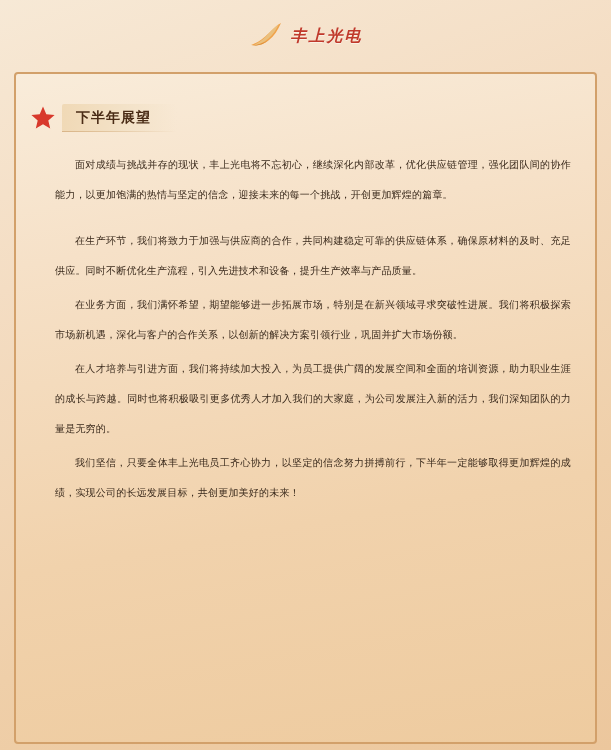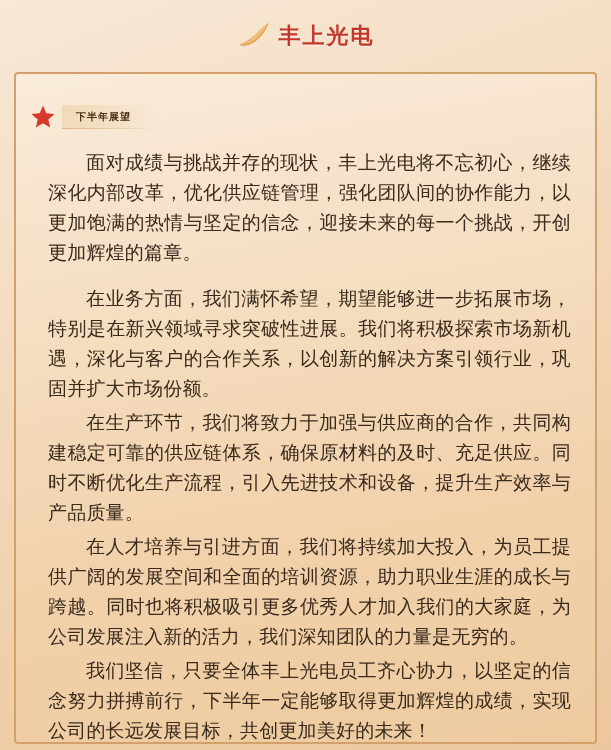--- a/index.html
+++ b/index.html
@@ -30,25 +30,26 @@
     gap: 8px;
   }
   .header .flame {
     position: relative;
     width: 34px;
     height: 30px;
     flex: none;
   }
   .header .flame svg { display: block; }
   .header .title {
-    font-size: 22px;
+    font-size: 16px;
     font-weight: bold;
     letter-spacing: 2px;
     color: #c0392b;
     text-shadow: 0 1px 0 rgba(255,255,255,.5);
+    font-style: italic;
   }
 
   
   .card {
     position: absolute;
     left: 14px;
     top: 72px;
     right: 14px;
     bottom: 6px;
     border: 2px solid #d2a06a;
@@ -67,42 +68,42 @@
   }
   .star {
     width: 26px;
     height: 26px;
     flex: none;
   }
   .tag {
     position: relative;
     display: inline-block;
     padding: 5px 26px 5px 14px;
-    font-size: 10px;
+    font-size: 14px;
     font-weight: bold;
     color: #4a2c16;
     background: linear-gradient(90deg, #f0d9b6 0%, #f3e2c8 55%, rgba(243,226,200,0) 100%);
     border-radius: 2px;
     letter-spacing: 1px;
   }
   .tag::after {
     content: "";
     position: absolute;
     left: 0; right: 0; bottom: 0;
     height: 1px;
     background: linear-gradient(90deg, #d9b589 0%, rgba(217,181,137,0) 100%);
   }
 
   
   .content {
     padding: 18px 24px 0 24px;
   }
   .content p {
-    margin: 0 0 4px 8px;
-    font-size: 19px;
+    margin: 0 0 4px 15px;
+    font-size: 10px;
     line-height: 30px;
     color: #3a2a1c;
     text-align: justify;
     text-justify: inter-ideograph;
     text-indent: 2em;
     letter-spacing: .2px;
   }
   .content p.gap-after {
     margin-bottom: 16px;
   }
@@ -129,20 +130,20 @@
       <span class="star">
         <svg width="26" height="26" viewBox="0 0 26 26">
           <path d="M13 1.5 L16.3 9.2 L24.6 9.9 L18.3 15.4 L20.2 23.5 L13 19.2 L5.8 23.5 L7.7 15.4 L1.4 9.9 L9.7 9.2 Z" fill="#d8392c"></path>
         </svg>
       </span>
       <span class="tag">下半年展望</span>
     </div>
 
     <div class="content">
       <p class="gap-after">面对成绩与挑战并存的现状，丰上光电将不忘初心，继续深化内部改革，优化供应链管理，强化团队间的协作能力，以更加饱满的热情与坚定的信念，迎接未来的每一个挑战，开创更加辉煌的篇章。</p>
+      <p>在生产环节，我们将致力于加强与供应商的合作，共同构建稳定可靠的供应链体系，确保原材料的及时、充足供应。同时不断优化生产流程，引入先进技术和设备，提升生产效率与产品质量。</p>
       <p>在业务方面，我们满怀希望，期望能够进一步拓展市场，特别是在新兴领域寻求突破性进展。我们将积极探索市场新机遇，深化与客户的合作关系，以创新的解决方案引领行业，巩固并扩大市场份额。</p>
-      <p>在生产环节，我们将致力于加强与供应商的合作，共同构建稳定可靠的供应链体系，确保原材料的及时、充足供应。同时不断优化生产流程，引入先进技术和设备，提升生产效率与产品质量。</p>
       <p>在人才培养与引进方面，我们将持续加大投入，为员工提供广阔的发展空间和全面的培训资源，助力职业生涯的成长与跨越。同时也将积极吸引更多优秀人才加入我们的大家庭，为公司发展注入新的活力，我们深知团队的力量是无穷的。</p>
       <p>我们坚信，只要全体丰上光电员工齐心协力，以坚定的信念努力拼搏前行，下半年一定能够取得更加辉煌的成绩，实现公司的长远发展目标，共创更加美好的未来！</p>
     </div>
 
   </div>
 </div>
 
 </body></html>

